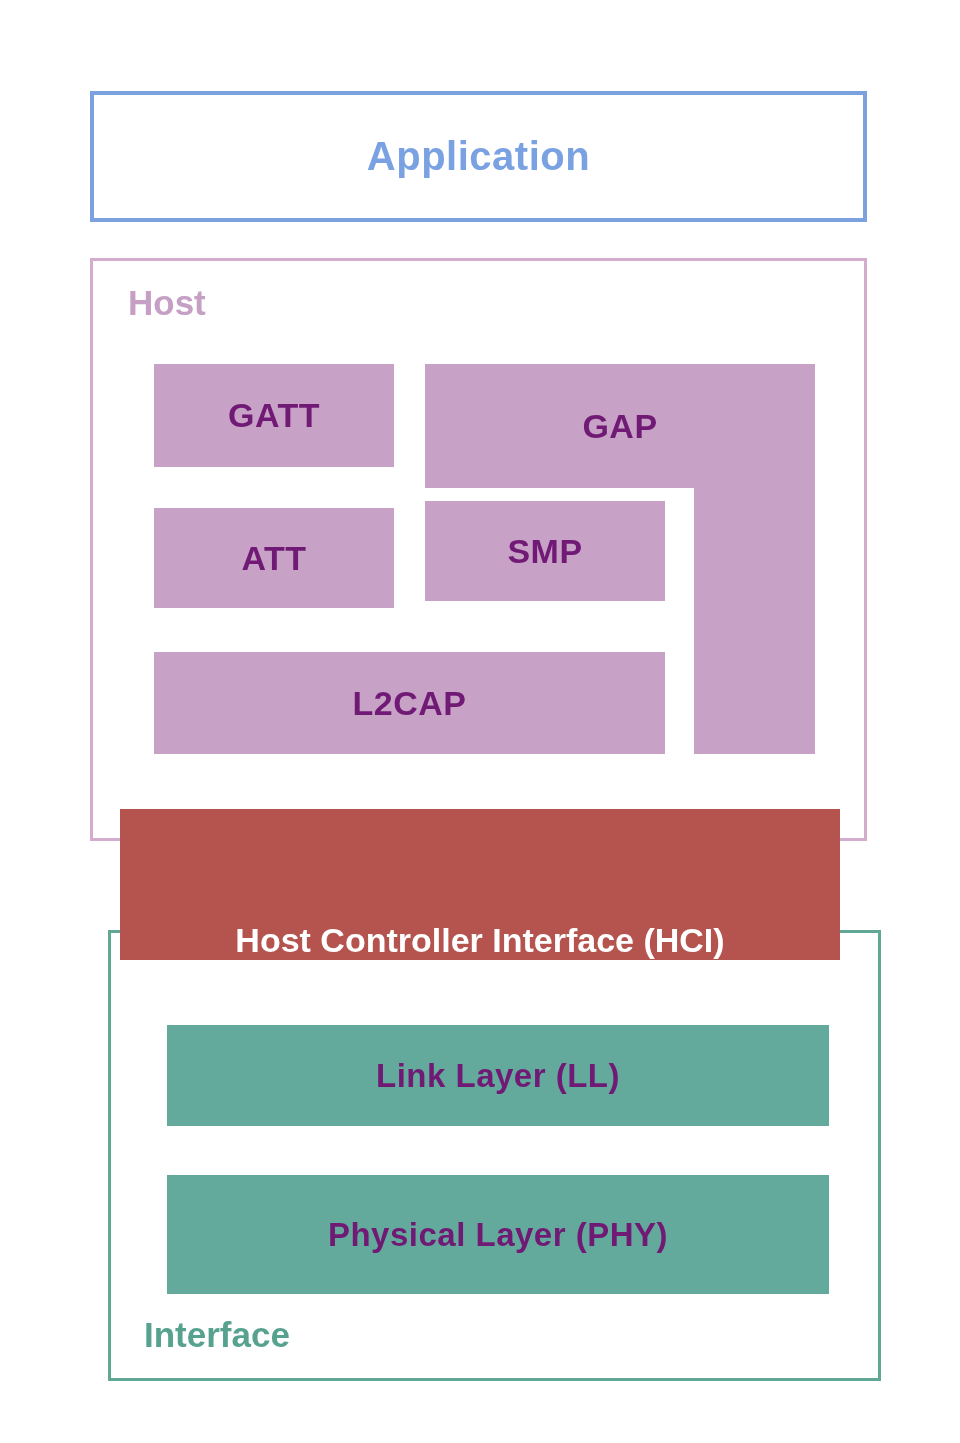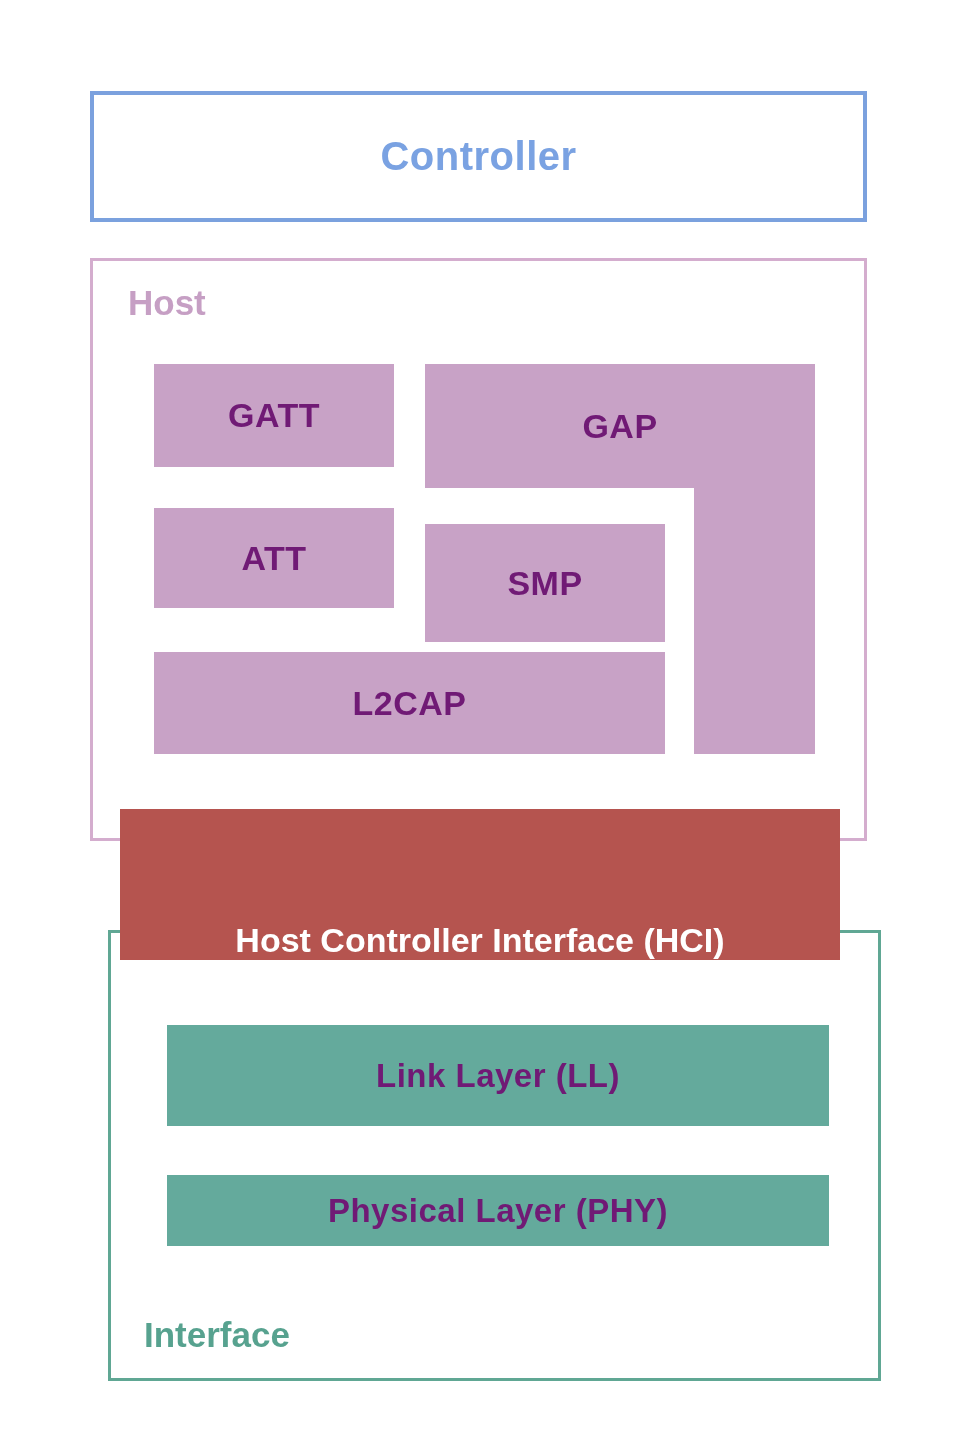--- a/index.html
+++ b/index.html
@@ -50,21 +50,21 @@
     color: #701a75;
     font-size: 34px;
     font-weight: bold;
     letter-spacing: 0.5px;
   }
 
   .gatt   { left: 61px;  top: 103px; width: 240px; height: 103px; }
   .gap-main { left: 332px; top: 103px; width: 390px; height: 124px; }
   .gap-col  { left: 601px; top: 103px; width: 121px; height: 390px; }
   .att    { left: 61px;  top: 247px; width: 240px; height: 100px; }
-  .smp    { left: 332px; top: 263px; width: 240px; height: 118px; }
+  .smp    { left: 332px; top: 240px; width: 240px; height: 100px; }
   .l2cap  { left: 61px;  top: 391px; width: 511px; height: 102px; }
 
   
   .hci-box {
     left: 120px; top: 809px; width: 720px; height: 151px;
     background: #b5544f;
     display: flex; align-items: flex-end; justify-content: center;
     z-index: 5;
   }
   .hci-label {
@@ -82,30 +82,30 @@
     left: 33px; top: 382px;
     color: #57a28f;
     font-size: 35px;
     font-weight: bold;
   }
   .teal {
     background: #64aa9c;
     display: flex; align-items: center; justify-content: center;
   }
   .ll-box  { left: 56px; top: 92px;  width: 662px; height: 101px; }
-  .phy-box { left: 56px; top: 242px; width: 662px; height: 71px; }
+  .phy-box { left: 56px; top: 242px; width: 662px; height: 119px; }
   .teal .block-label { font-size: 33px; }
 </style>
 </head>
 <body>
 
 <div class="stage">
 
   <div class="abs app-box">
-    <span class="app-label">Controller</span>
+    <span class="app-label">Application</span>
   </div>
 
   <div class="abs host-box">
     <span class="abs host-label">Host</span>
 
     <div class="abs mauve gatt">
       <span class="block-label">GATT</span>
     </div>
 
     <div class="abs mauve gap-col"></div>

